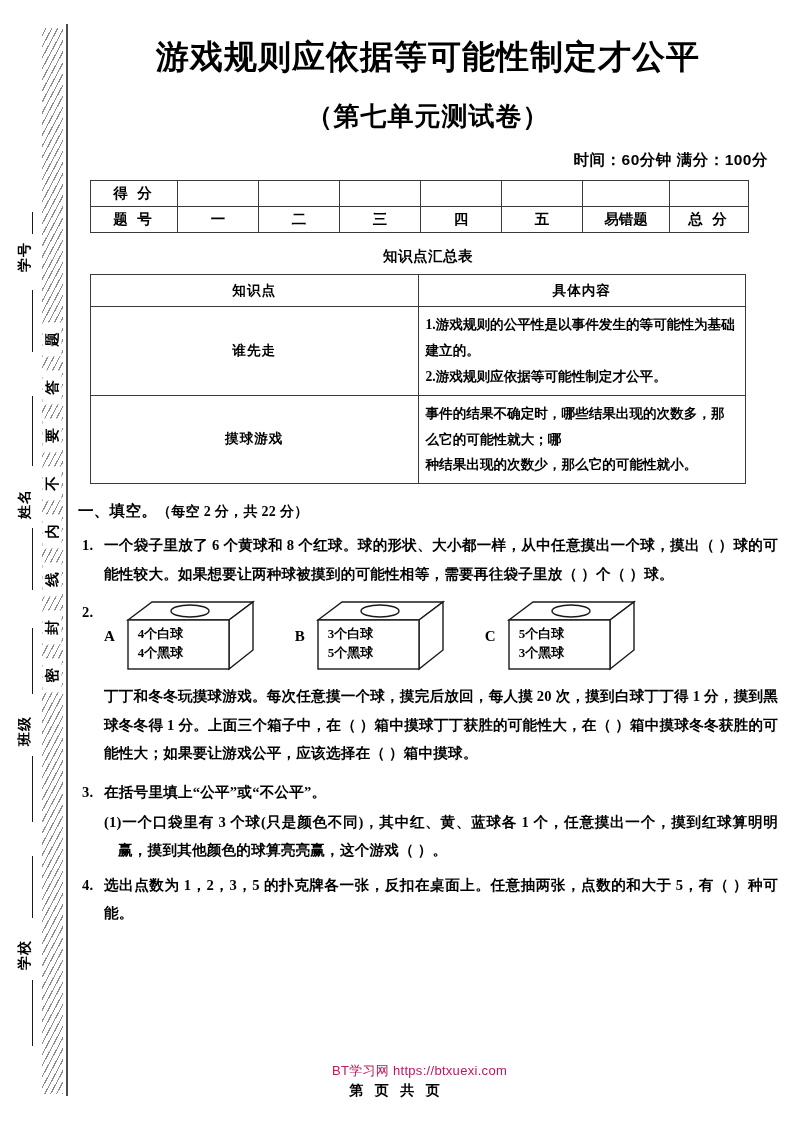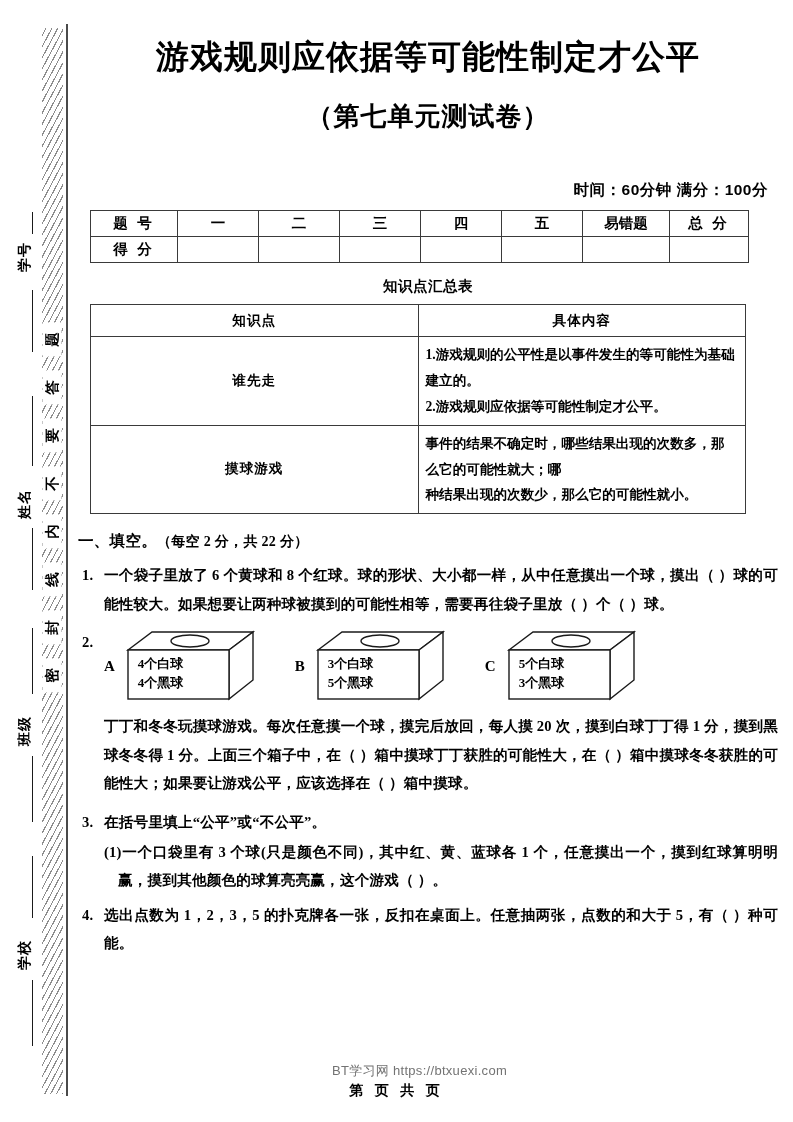--- a/index.html
+++ b/index.html
@@ -107,21 +107,21 @@
   }
   h2.subtitle {
     margin: 22px 0 0 0;
     font-size: 26px;
     font-weight: 700;
     text-align: center;
     letter-spacing: 1px;
     font-family: "Liberation Sans", "DejaVu Sans", sans-serif;
   }
   .meta-line {
-    margin-top: 46px;
+    margin-top: 16px;
     padding-right: 10px;
     text-align: right;
     font-size: 15.5px;
     font-weight: 700;
     letter-spacing: 0.5px;
     font-family: "Liberation Sans", "DejaVu Sans", sans-serif;
   }
 
   
   table.score-table {
@@ -253,21 +253,21 @@
   
   .footer {
     position: absolute;
     left: 0;
     top: 1062px;
     width: 793px;
     text-align: center;
   }
   .footer .wm {
     font-size: 13px;
-    color: #737373;
+    color: #be185d;
     letter-spacing: 0.3px;
     font-family: "Liberation Sans", "DejaVu Sans", sans-serif;
     padding-left: 46px;
   }
   .footer .pg {
     margin-top: 2px;
     font-size: 14px;
     font-weight: 700;
     letter-spacing: 4px;
     font-family: "Liberation Serif", "DejaVu Serif", serif;
@@ -312,38 +312,38 @@
 
   <div id="content">
 
     <h1 class="title">游戏规则应依据等可能性制定才公平</h1>
     <h2 class="subtitle">（第七单元测试卷）</h2>
     <div class="meta-line">时间：60分钟  满分：100分</div>
 
     <table class="score-table">
       <tbody>
         <tr>
+          <td class="head-cell">得 分</td>
+          <td class="num-cell"></td>
+          <td class="num-cell"></td>
+          <td class="num-cell"></td>
+          <td class="num-cell"></td>
+          <td class="num-cell"></td>
+          <td class="wrong-cell"></td>
+          <td class="total-cell"></td>
+        </tr>
+        <tr>
           <td class="head-cell">题 号</td>
           <td class="num-cell">一</td>
           <td class="num-cell">二</td>
           <td class="num-cell">三</td>
           <td class="num-cell">四</td>
           <td class="num-cell">五</td>
           <td class="wrong-cell">易错题</td>
           <td class="total-cell">总 分</td>
-        </tr>
-        <tr>
-          <td class="head-cell">得 分</td>
-          <td class="num-cell"></td>
-          <td class="num-cell"></td>
-          <td class="num-cell"></td>
-          <td class="num-cell"></td>
-          <td class="num-cell"></td>
-          <td class="wrong-cell"></td>
-          <td class="total-cell"></td>
         </tr>
       </tbody>
     </table>
 
     <div class="kn-caption">知识点汇总表</div>
     <table class="kn-table">
       <tbody>
         <tr>
           <th>知识点</th>
           <th>具体内容</th>

